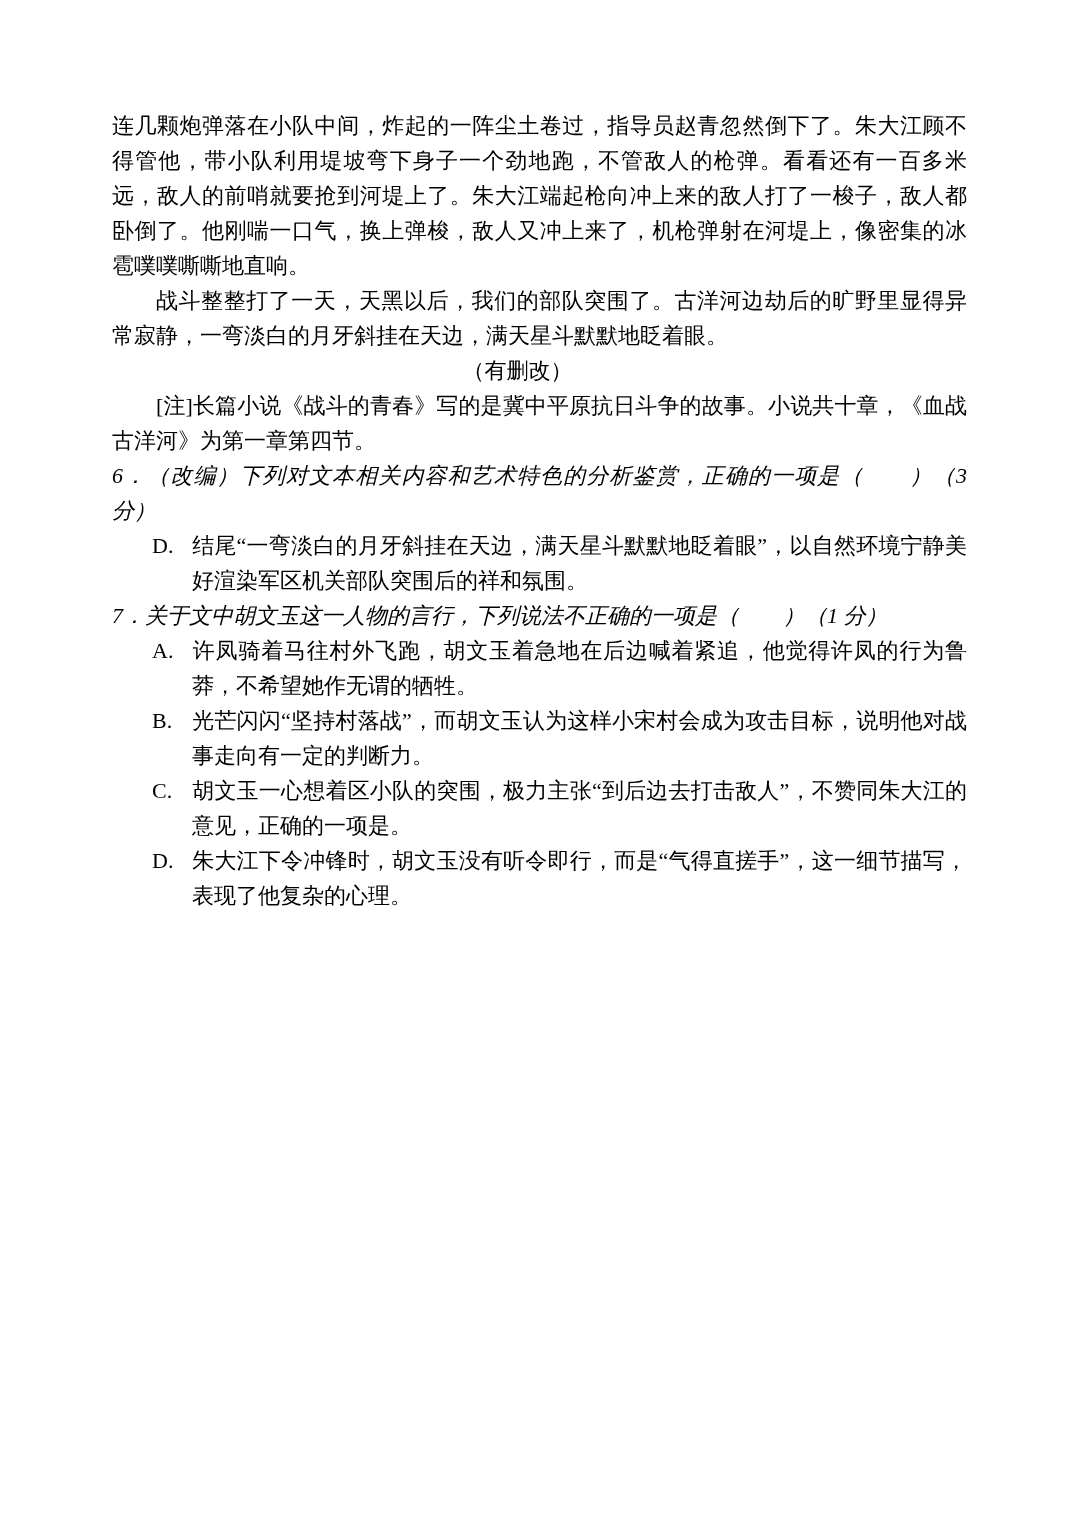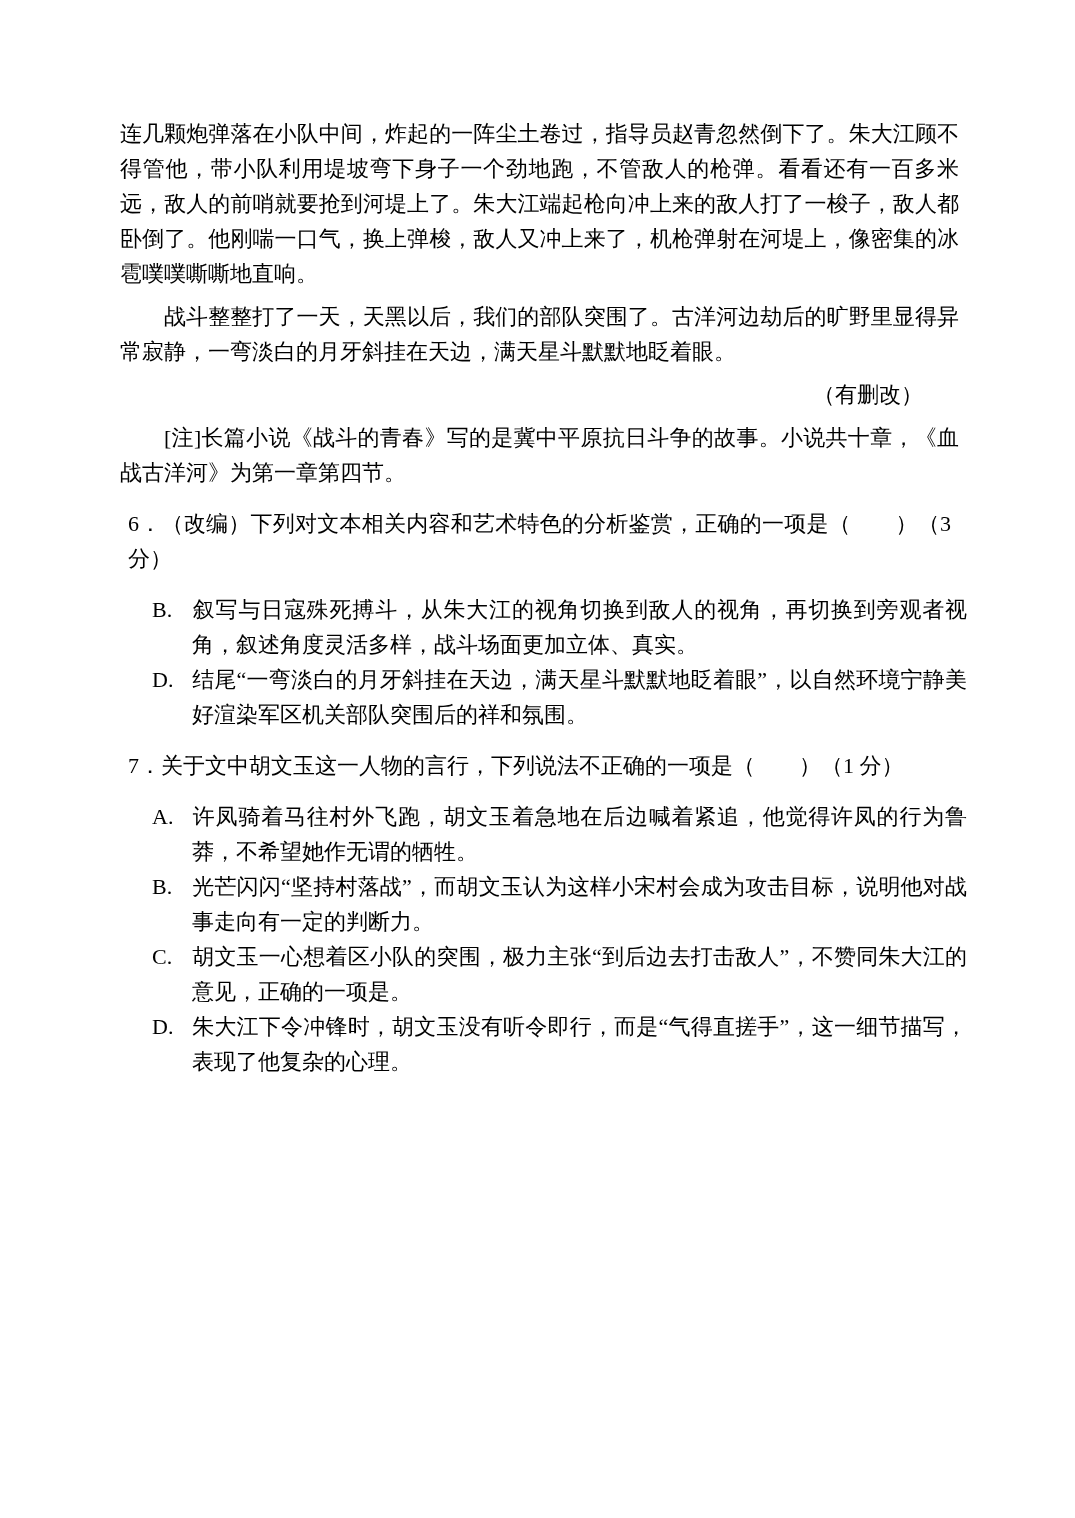--- a/index.html
+++ b/index.html
@@ -14,40 +14,41 @@
     min-height: 1518px;
     margin: 0 auto;
     background: #ffffff;
     color: #000000;
     font-family: "Liberation Serif", "DejaVu Serif", serif;
     font-size: 22px;
     line-height: 35px;
     padding: 108px 108px 100px 112px;
   }
   .para {
-    margin: 8px;
+    margin: 0;
     text-align: justify;
     text-justify: inter-ideograph;
     text-indent: 2em;
   }
   .para.no-indent {
     text-indent: 0;
   }
   .attribution {
     margin: 0;
-    text-align: right;
+    text-align: center;
     padding-right: 2em;
   }
   .question {
     margin: 0;
   }
   .stem {
-    margin: 16px;
+    margin: 0;
     text-align: justify;
     text-justify: inter-ideograph;
+    font-style: italic;
   }
   .option {
     margin: 0 0 0 40px;
     padding-left: 40px;
     text-align: justify;
     text-justify: inter-ideograph;
   }
   .opt-label {
     display: inline-block;
     width: 40px;
@@ -62,23 +63,20 @@
   <p class="para no-indent">连几颗炮弹落在小队中间，炸起的一阵尘土卷过，指导员赵青忽然倒下了。朱大江顾不得管他，带小队利用堤坡弯下身子一个劲地跑，不管敌人的枪弹。看看还有一百多米远，敌人的前哨就要抢到河堤上了。朱大江端起枪向冲上来的敌人打了一梭子，敌人都卧倒了。他刚喘一口气，换上弹梭，敌人又冲上来了，机枪弹射在河堤上，像密集的冰雹噗噗嘶嘶地直响。</p>
   <p class="para">战斗整整打了一天，天黑以后，我们的部队突围了。古洋河边劫后的旷野里显得异常寂静，一弯淡白的月牙斜挂在天边，满天星斗默默地眨着眼。</p>
 
   <p class="attribution">（有删改）</p>
 
   <p class="para">[注]长篇小说《战斗的青春》写的是冀中平原抗日斗争的故事。小说共十章，《血战古洋河》为第一章第四节。</p>
 
   <section class="question">
     <p class="stem">6．（改编）下列对文本相关内容和艺术特色的分析鉴赏，正确的一项是（　　）（3 分）</p>
     <div class="option">
-      <span class="opt-label">B.</span><span class="opt-text">叙写与日寇殊死搏斗，从朱大江的视角切换到敌人的视角，再切换到旁观者视角，叙述角度灵活多样，战斗场面更加立体、真实。</span>
-    </div>
-    <div class="option">
       <span class="opt-label">D.</span><span class="opt-text">结尾“一弯淡白的月牙斜挂在天边，满天星斗默默地眨着眼”，以自然环境宁静美好渲染军区机关部队突围后的祥和氛围。</span>
     </div>
   </section>
 
   <section class="question">
     <p class="stem">7．关于文中胡文玉这一人物的言行，下列说法不正确的一项是（　　）（1 分）</p>
     <div class="option">
       <span class="opt-label">A.</span><span class="opt-text">许凤骑着马往村外飞跑，胡文玉着急地在后边喊着紧追，他觉得许凤的行为鲁莽，不希望她作无谓的牺牲。</span>
     </div>
     <div class="option">

